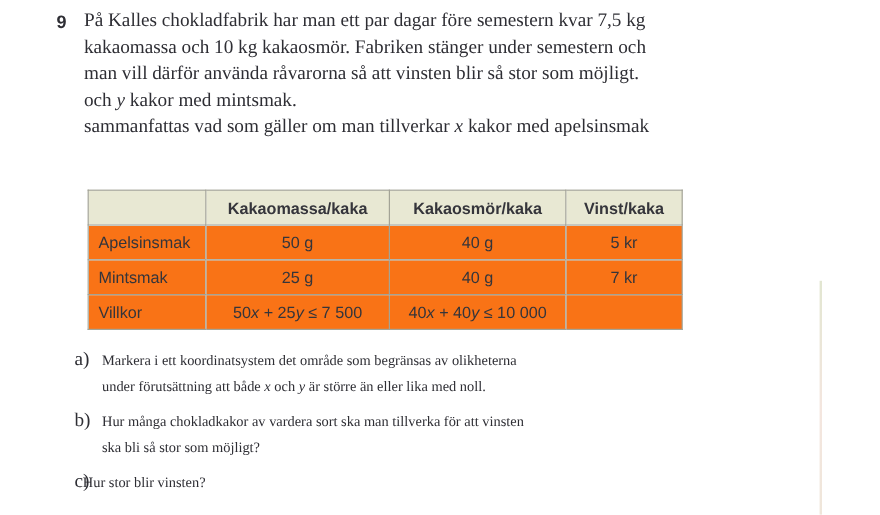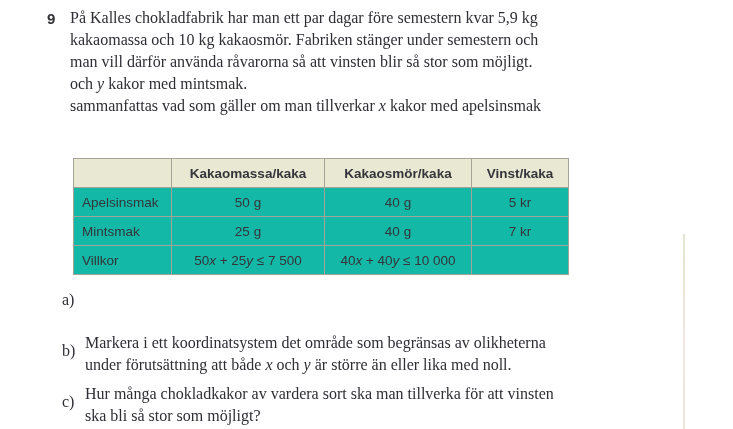--- a/index.html
+++ b/index.html
@@ -19,44 +19,44 @@
   #intro{left:70px;top:7px;font-size:16px;}
   #table-wrap{left:73px;top:158px;}
   table{
     border-collapse:collapse;table-layout:fixed;
     font-family:"Liberation Sans", sans-serif;
     font-size:13.5px;color:var(--table-text,#35353b);padding-left:28px;
   }
   th,td{
     border:1px solid var(--table-border,#a3a396);
     height:28px;padding:0 8px;text-align:center;white-space:nowrap;
-    background:#14b8a6;overflow:hidden;
+    background:#f97316;overflow:hidden;
   }
   th{background:var(--table-header-bg,#e8e8d3);font-weight:bold;}
   .c0{text-align:left;}
   .question-label{font-size:16px;line-height:22px;}
-  .question-text{font-size:16px;margin-top:43px;}
+  .question-text{font-size:12px;}
   #q-a-label{left:62px;top:289px;}
   #q-a-text{left:85px;top:289px;}
   #q-b-label{left:62px;top:340px;}
   #q-b-text{left:85px;top:340px;}
   #q-c-label{left:62px;top:391px;}
   #q-c-text{left:69px;top:391px;}
   #edge-line{
     left:683px;top:234px;width:2px;height:195px;
     background:linear-gradient(#e2e6d1,#f4e6df 55%,#efe6da);
   }
 </style>
 </head>
 <body>
 
 <div class="abs" id="problem-number">9</div>
 
 <div class="abs" id="intro">
-    <div class="tline"><span>På Kalles chokladfabrik har man ett par dagar före semestern kvar 5,9 kg</span></div>
+    <div class="tline"><span>På Kalles chokladfabrik har man ett par dagar före semestern kvar 7,5 kg</span></div>
     <div class="tline"><span>kakaomassa och 10 kg kakaosmör. Fabriken stänger under semestern och</span></div>
     <div class="tline"><span>man vill därför använda råvarorna så att vinsten blir så stor som möjligt.</span></div>
     <div class="tline"><span>och </span><span style="font-style: italic;">y</span><span> kakor med mintsmak.</span></div>
     <div class="tline"><span>sammanfattas vad som gäller om man tillverkar </span><span style="font-style: italic;">x</span><span> kakor med apelsinsmak</span></div>
   </div>
 
 <div class="abs" id="table-wrap">
   <table>
     <colgroup>
       <col style="width:98px">

